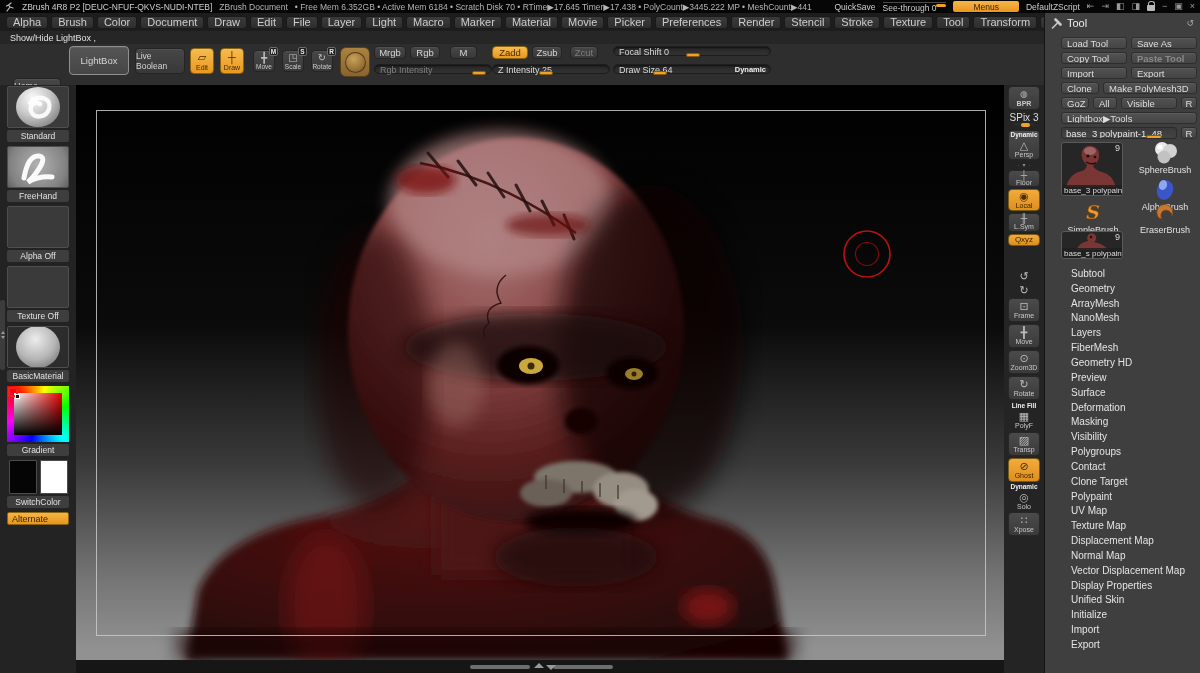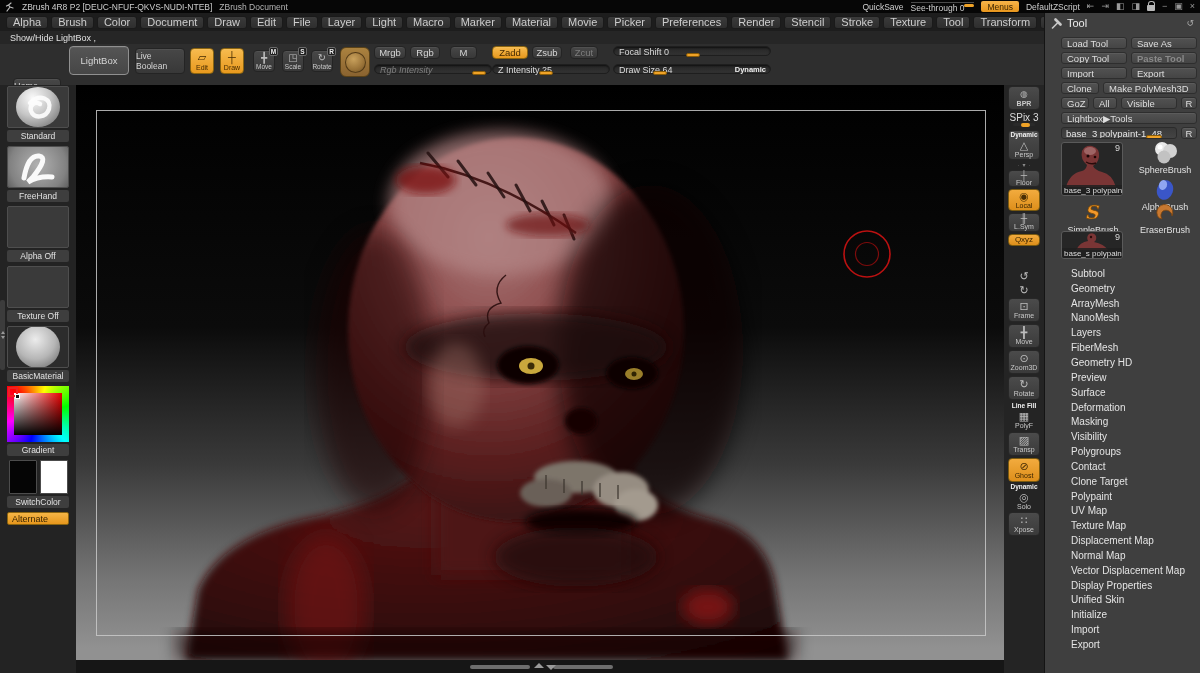--- a/index.html
+++ b/index.html
@@ -10,21 +10,21 @@
     color:#d8d8d8; -webkit-user-select:none; user-select:none;
   }
   
   .titlebar { position:absolute; left:0; top:0; width:1200px; height:13px;
     background:#060606; display:flex; align-items:center; gap:7px;
     font-size:8.5px; color:#cfcfcf; padding:0 5px; white-space:nowrap; }
   .titlebar .spacer { flex:1; }
   .tb-txt { color:#cfcfcf; }
   .tb-dim { color:#b5b5b5; }
   .menus-btn { background:linear-gradient(#f6b44a,#e8961d); color:#3a2502;
-    border-radius:2px; padding:0 6px; height:11px; display:flex; align-items:center; font-size:8.5px; }
+    border-radius:2px; padding:0 20px; height:11px; display:flex; align-items:center; font-size:8.5px; }
   .seethrough { display:flex; align-items:flex-start;
     border-top:1px solid #4a4a4a; padding-top:0px; position:relative; top:1px;}
   .seethrough .st-handle { width:10px; height:3px; background:#efa227; border-radius:2px; margin-top:1px; }
   .wicon { color:#9a9a9a; font-size:9px; line-height:9px; display:inline-block; }
   .lock { width:8px; height:6px; background:#b9b9b9; border-radius:1px; position:relative; display:inline-block; margin-top:3px;}
   .lock:before { content:""; position:absolute; left:1.5px; top:-4px; width:5px; height:5px;
     border:1.4px solid #b9b9b9; border-bottom:none; border-radius:3px 3px 0 0; }
   .zlogo svg { display:block; }
   
   .menubar { position:absolute; left:0; top:13px; width:1044px; height:18px;
@@ -54,21 +54,21 @@
     display:flex; align-items:center; justify-content:center; }
   .mat-btn .orb { width:21px; height:21px; border-radius:50%;
     background:radial-gradient(circle at 40% 32%, #c9a15c, #9a7338 60%, #6f5124);
     border:1.5px solid rgba(70,48,16,.85); }
   .slider { position:relative; height:10px; border-radius:5px;
     background:linear-gradient(#262626,#323232); border:1px solid #1e1e1e;
     box-shadow:inset 0 1px 2px rgba(0,0,0,.6); font-size:9px; color:#d9d9d9;
     display:flex; align-items:flex-start; padding:0 5px; }
   .slider .handle { position:absolute; bottom:-2px; width:14px; height:4px;
     background:#efa227; border-radius:2px; border:1px solid #8a5c08; }
-  .dimtxt { color:#7e7e7e;font-style:italic; }
+  .dimtxt { color:#7e7e7e; }
   .pts { position:absolute; left:830px; top:3px; font-size:9.5px; color:#d9d9d9; line-height:17px; }
   .dyn { font-weight:bold; font-size:7.5px; color:#efefef; }
   
   .left-tray { position:absolute; left:0; top:85px; width:76px; height:588px; background:#232323; padding-top:1px; }
   .thumb { width:62px; height:42px; margin:0 auto; background:#3a3a3a; border:1px solid #4e4e4e;
     border-radius:2px; position:relative; overflow:hidden; }
   .tray-label { width:62px; height:12px; margin:2px auto 4px; background:#3e3e3e; border-radius:2px;
     font-size:8.5px; color:#e2e2e2; display:flex; align-items:center; justify-content:center; }
   .sphere-std { position:absolute; left:8px; right:8px; top:0; bottom:0; border-radius:50%;
     background:radial-gradient(circle at 38% 28%, #fbfbfb, #c6c6c6 45%, #8a8a8a 78%, #5f5f5f); }
@@ -146,20 +146,21 @@
 <body>
 
 <div class="titlebar">
   <span class="zlogo">
     <svg width="10" height="10" viewBox="0 0 10 10">
         <path d="M2 9 L5 5 L3.5 3 L6 1 M5 5 L8 6 M3.5 3 L1.5 4" stroke="#bdbdbd" stroke-width="1.2" fill="none" stroke-linecap="round"></path>
       </svg>
   </span>
   <span class="tb-txt">ZBrush 4R8 P2 [DEUC-NFUF-QKVS-NUDI-NTEB]</span>
   <span class="tb-dim">ZBrush Document</span>
+  <span class="tb-dim">• Free Mem 6.352GB • Active Mem 6184 • Scratch Disk 70 • RTime▶17.645 Timer▶17.438 • PolyCount▶3445.222 MP • MeshCount▶441</span>
   <span class="spacer"></span>
   <span class="tb-txt">QuickSave</span>
   <span class="seethrough">
     <span>See-through 0</span>
     <span class="st-handle"></span>
   </span>
   <span class="menus-btn">Menus</span>
   <span class="tb-txt">DefaultZScript</span>
   <span class="wicon">⇤</span>
   <span class="wicon">⇥</span>

